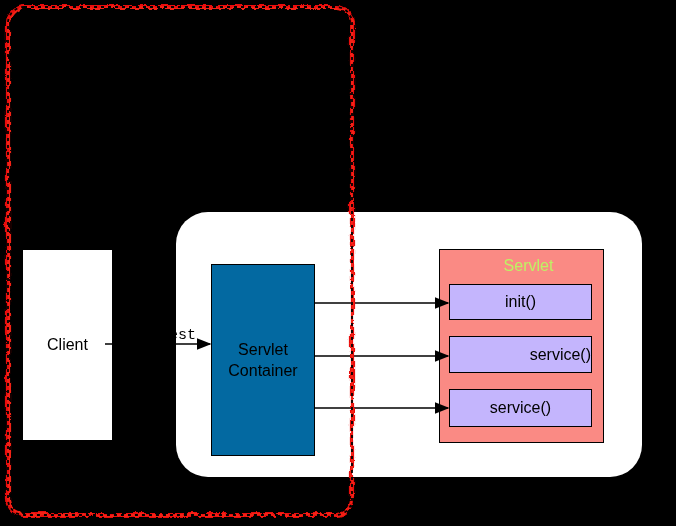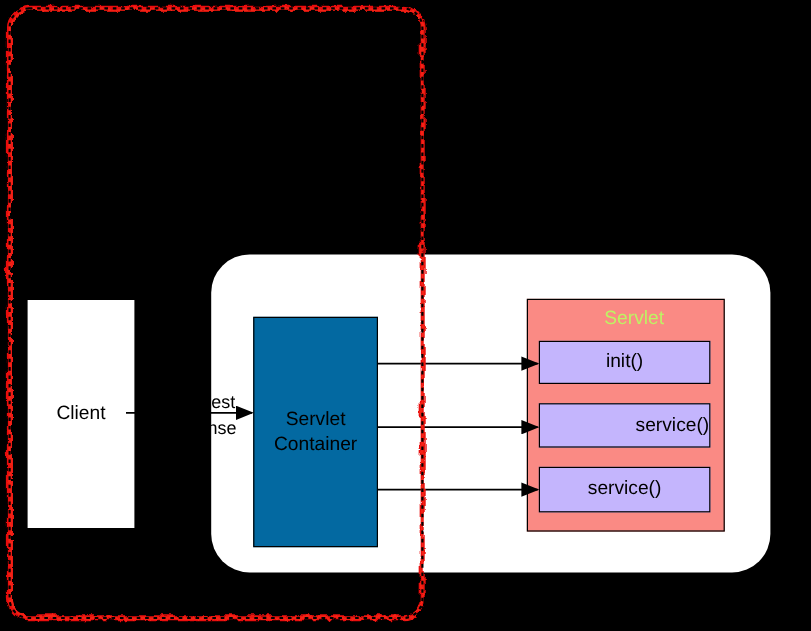--- a/index.html
+++ b/index.html
@@ -27,21 +27,21 @@
     display:flex;align-items:center;justify-content:center;color:#bef264;
   }
   .method{
     left:449px;width:143px;background:#c4b5fd;border:1.5px solid #000;font-size:16px;z-index:3;
   }
   #m-init{top:284px;height:36px;}
   #m-service{top:336px;height:37px;justify-content:flex-end;}
   #m-destroy{top:389px;height:38px;}
   
   .edge-label{
-    color:#000;font-size:15px;z-index:4;text-align:right;width:110px;line-height:15px;
+    color:#000;font-size:15px;z-index:4;text-align:right;width:110px;line-height:15px;font-family:Liberation Mono, monospace;
   }
   #lbl-request{left:86px;top:328px;}
   #lbl-response{left:87px;top:350px;}
   
   #arrows{left:0;top:0;z-index:5;}
   #annotation{left:0;top:0;z-index:6;}
 </style>
 </head>
 <body>
 
@@ -66,21 +66,20 @@
     <span>init()</span>
   </div>
   <div id="m-service" class="abs node method">
     <span>service()</span>
   </div>
   <div id="m-destroy" class="abs node method">
     <span>service()</span>
   </div>
 
   <div id="lbl-request" class="abs edge-label">Request</div>
-  <div id="lbl-response" class="abs edge-label">Response</div>
 
   <svg id="arrows" class="abs" width="676" height="526" viewBox="0 0 676 526">
     <defs>
       <marker id="ah" markerWidth="10" markerHeight="8" refX="9" refY="4" orient="auto">
         <path d="M0,0 L10,4 L0,8 z" fill="#000"></path>
       </marker>
     </defs>
     <line x1="105" y1="344" x2="210" y2="344" stroke="#000" stroke-width="1.5" marker-end="url(#ah)"></line>
     <line x1="315" y1="303" x2="448" y2="303" stroke="#000" stroke-width="1.5" marker-end="url(#ah)"></line>
     <line x1="315" y1="356" x2="448" y2="356" stroke="#000" stroke-width="1.5" marker-end="url(#ah)"></line>

